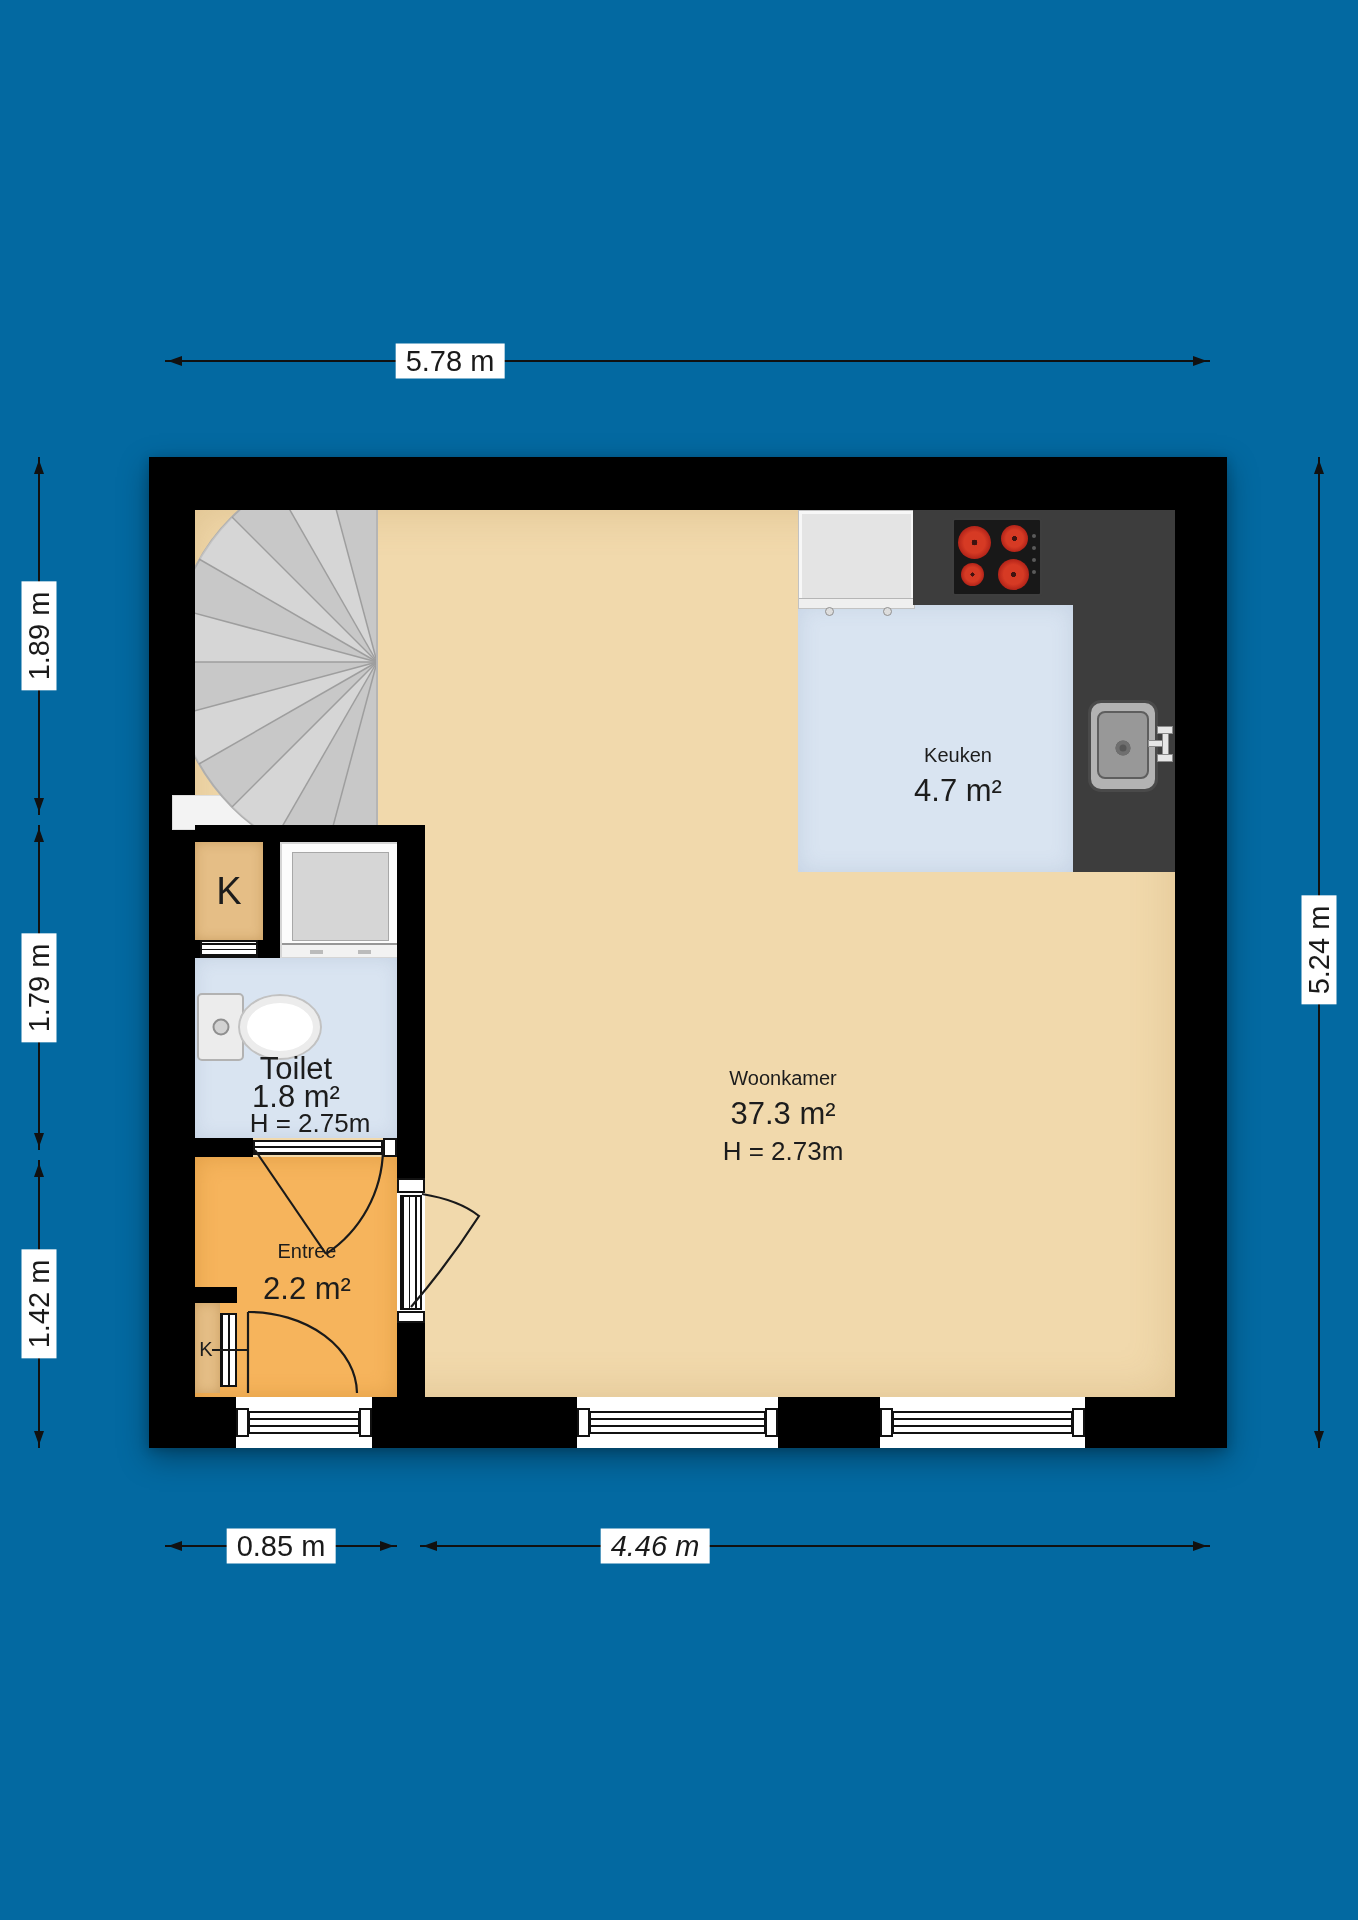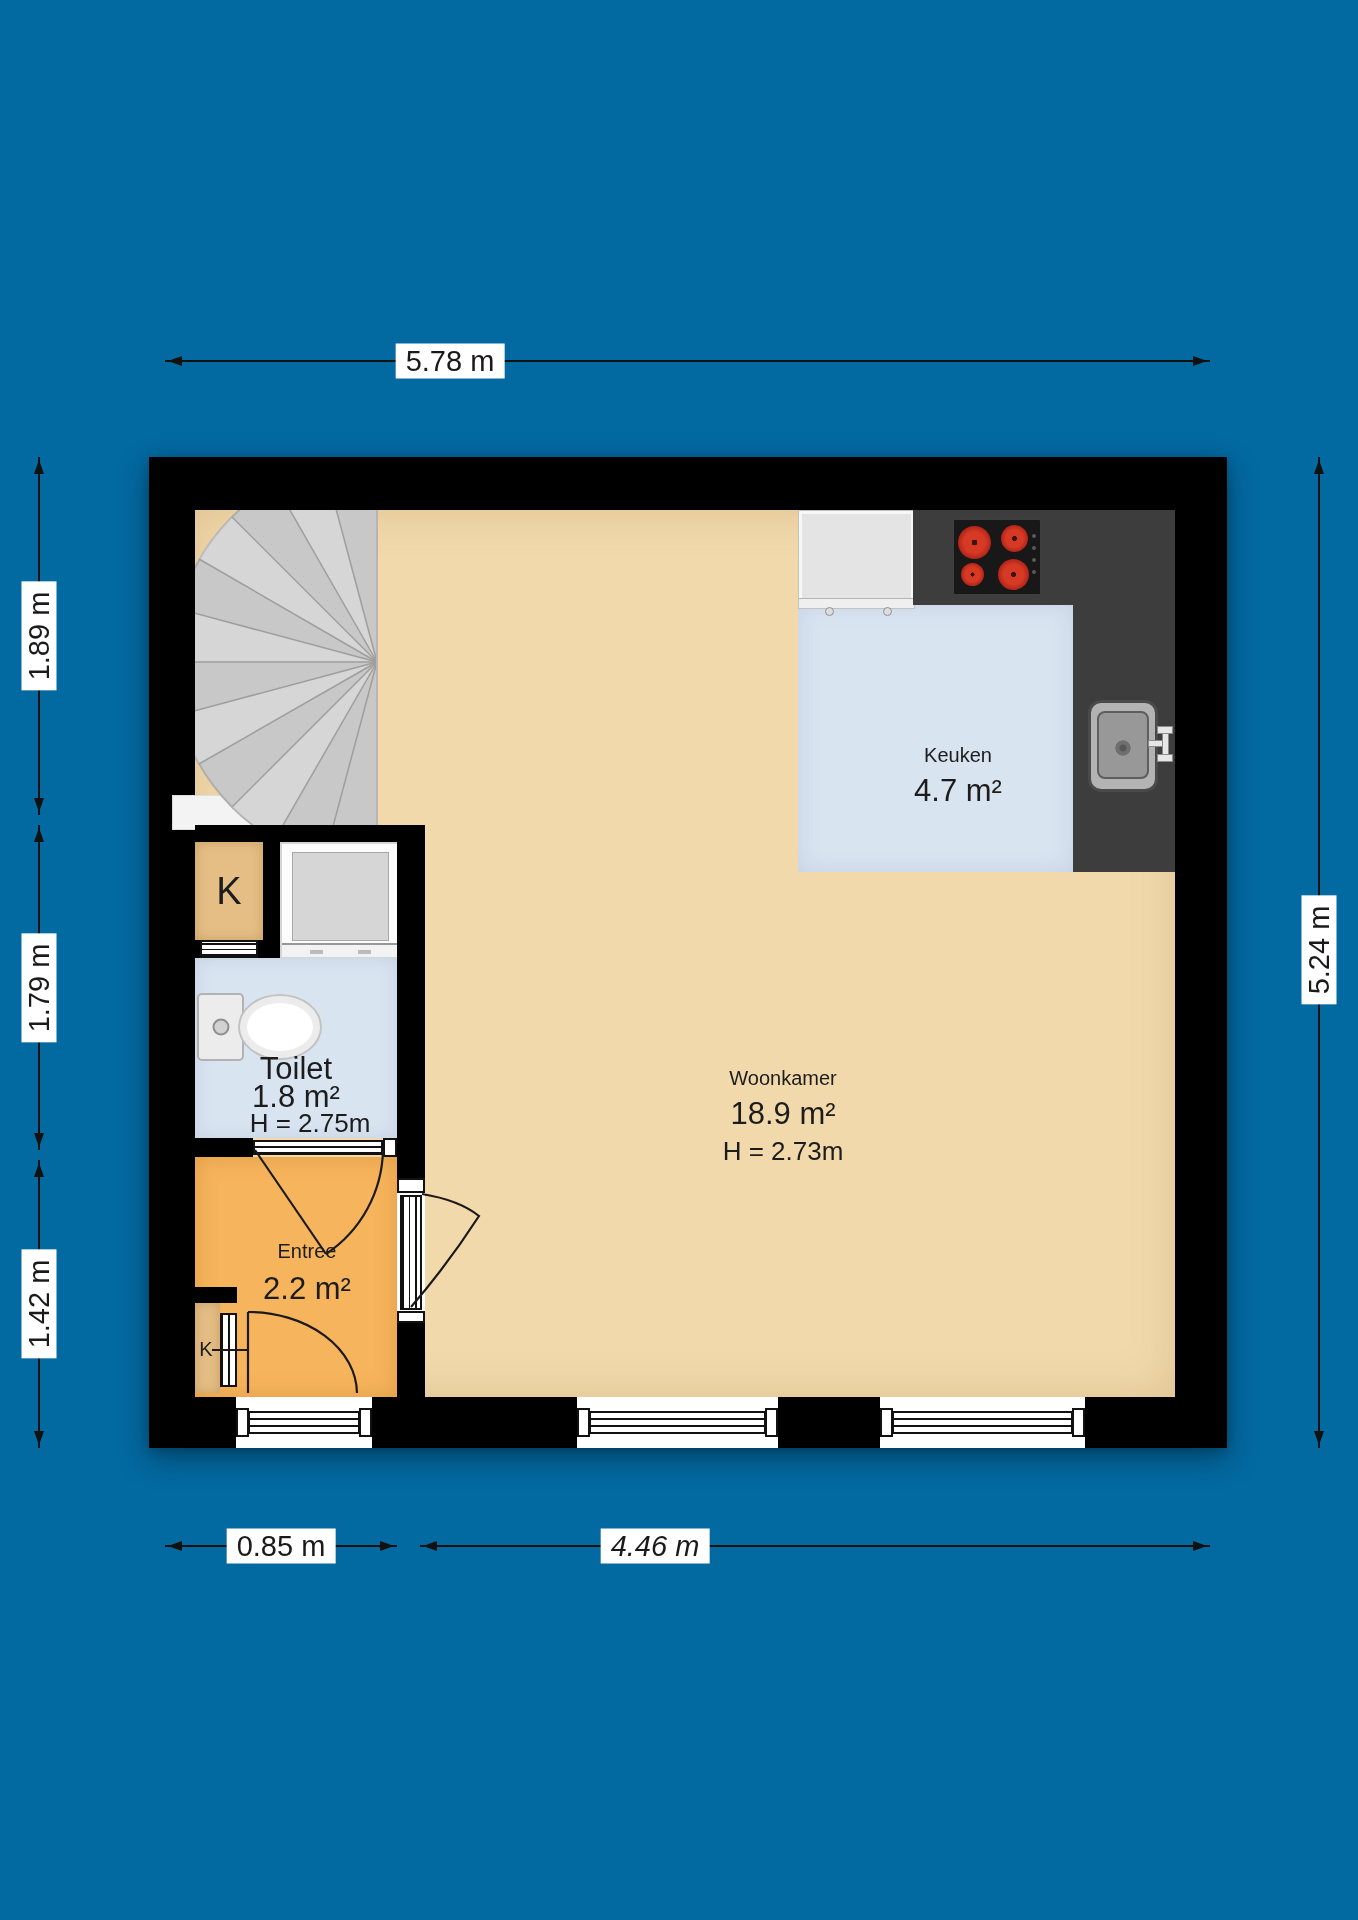--- a/index.html
+++ b/index.html
@@ -223,21 +223,21 @@
         <path d="M 234 693 A 128 128 0 0 1 177 797"></path>
         <path d="M 106 693 L 177 797"></path>
         <path d="M 99 855 L 99 936"></path>
         <path d="M 99 855 A 109 82 0 0 1 208 936"></path>
         <path d="M 273 737 Q 310 743 330 759 Q 299 807 262 850"></path>
         <path d="M 63 893 L 99 893"></path>
       </g>
     </svg>
 
     <div class="rlabel f30" style="left:634px;top:621px;">Woonkamer</div>
-    <div class="rlabel f29" style="left:634px;top:656px;">18.9 m²</div>
+    <div class="rlabel f29" style="left:634px;top:656px;">37.3 m²</div>
     <div class="rlabel f26" style="left:634px;top:694px;">H = 2.73m</div>
 
     <div class="rlabel f30" style="left:809px;top:298px;">Keuken</div>
     <div class="rlabel f29" style="left:809px;top:333px;">4.7 m²</div>
 
     <div class="rlabel f29" style="left:147px;top:611px;">Toilet</div>
     <div class="rlabel f29" style="left:147px;top:639px;">1.8 m²</div>
     <div class="rlabel f26" style="left:147px;top:666px;margin-left:14px;">H = 2.75m</div>
 
     <div class="rlabel f30" style="left:158px;top:794px;">Entree</div>

